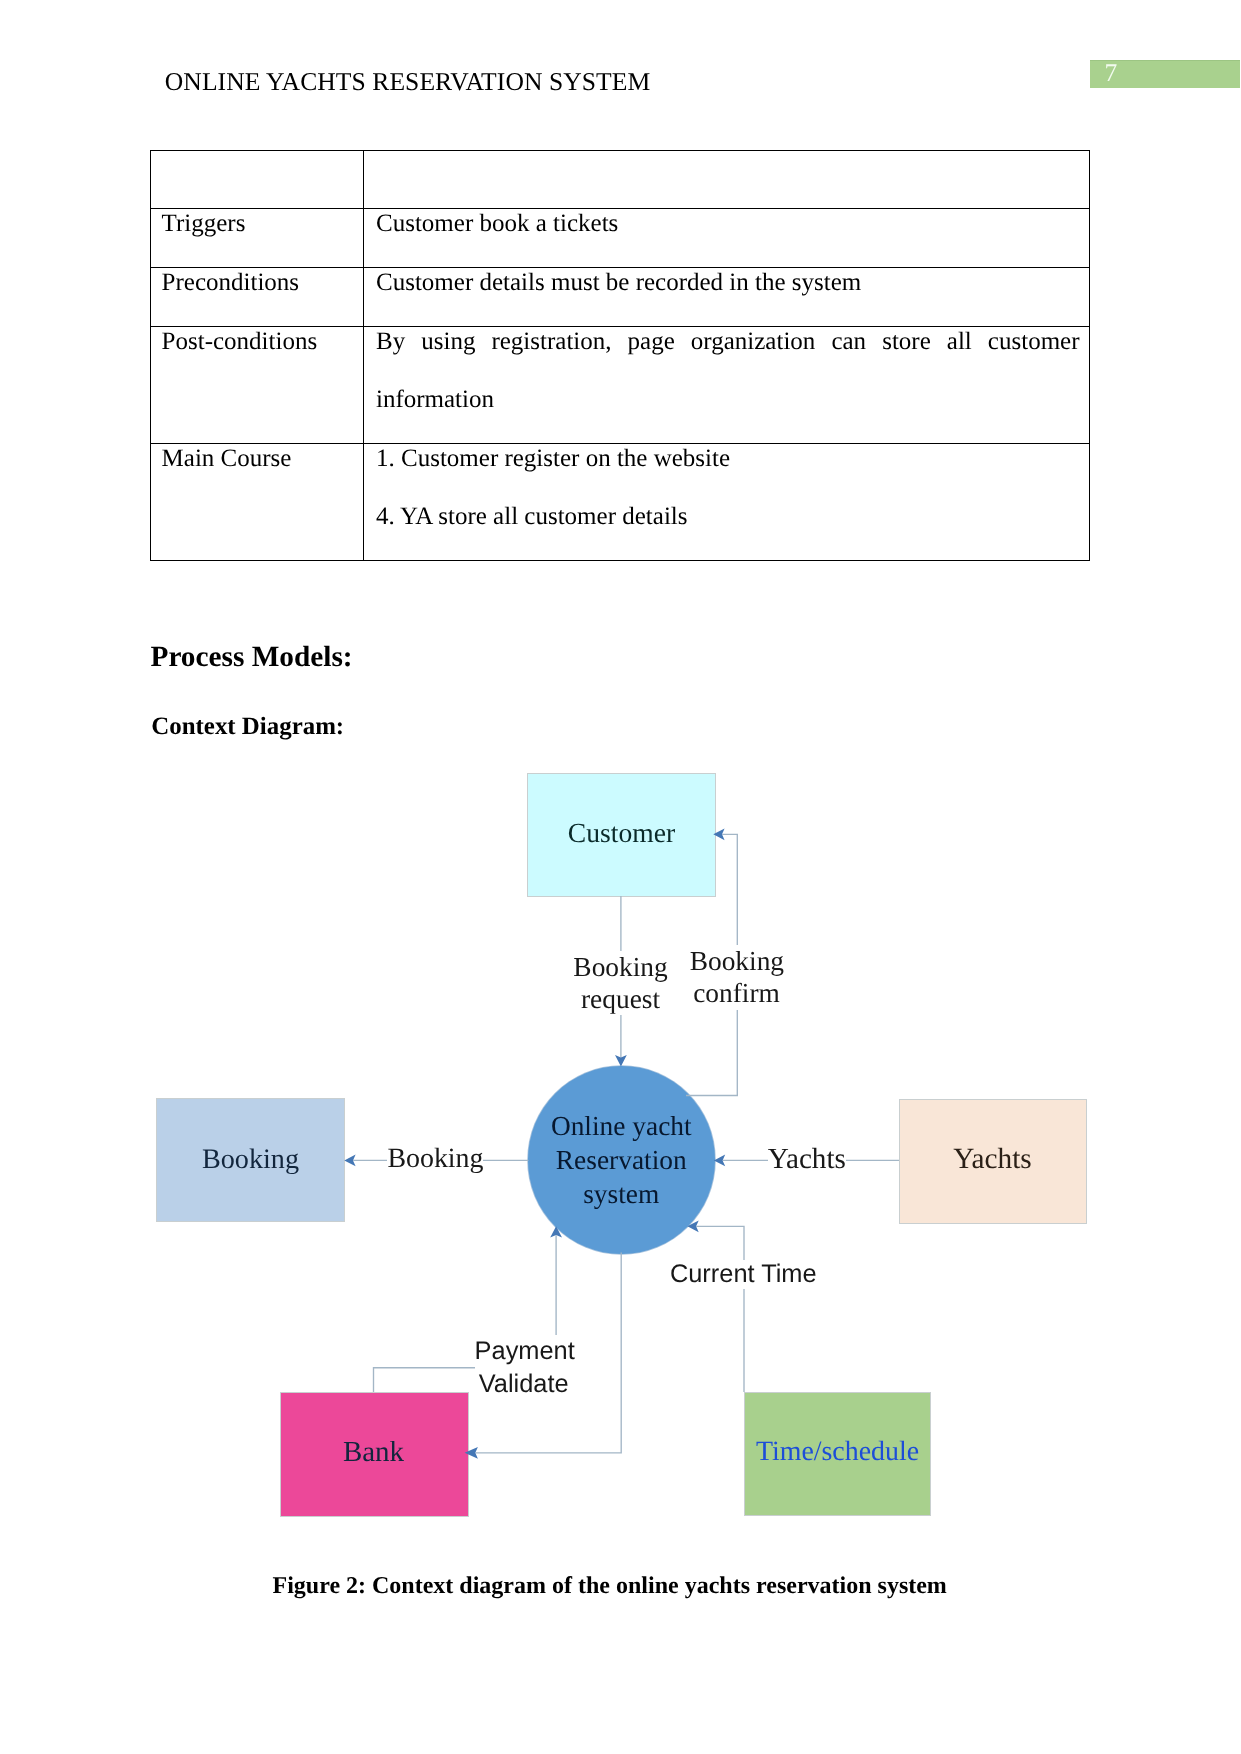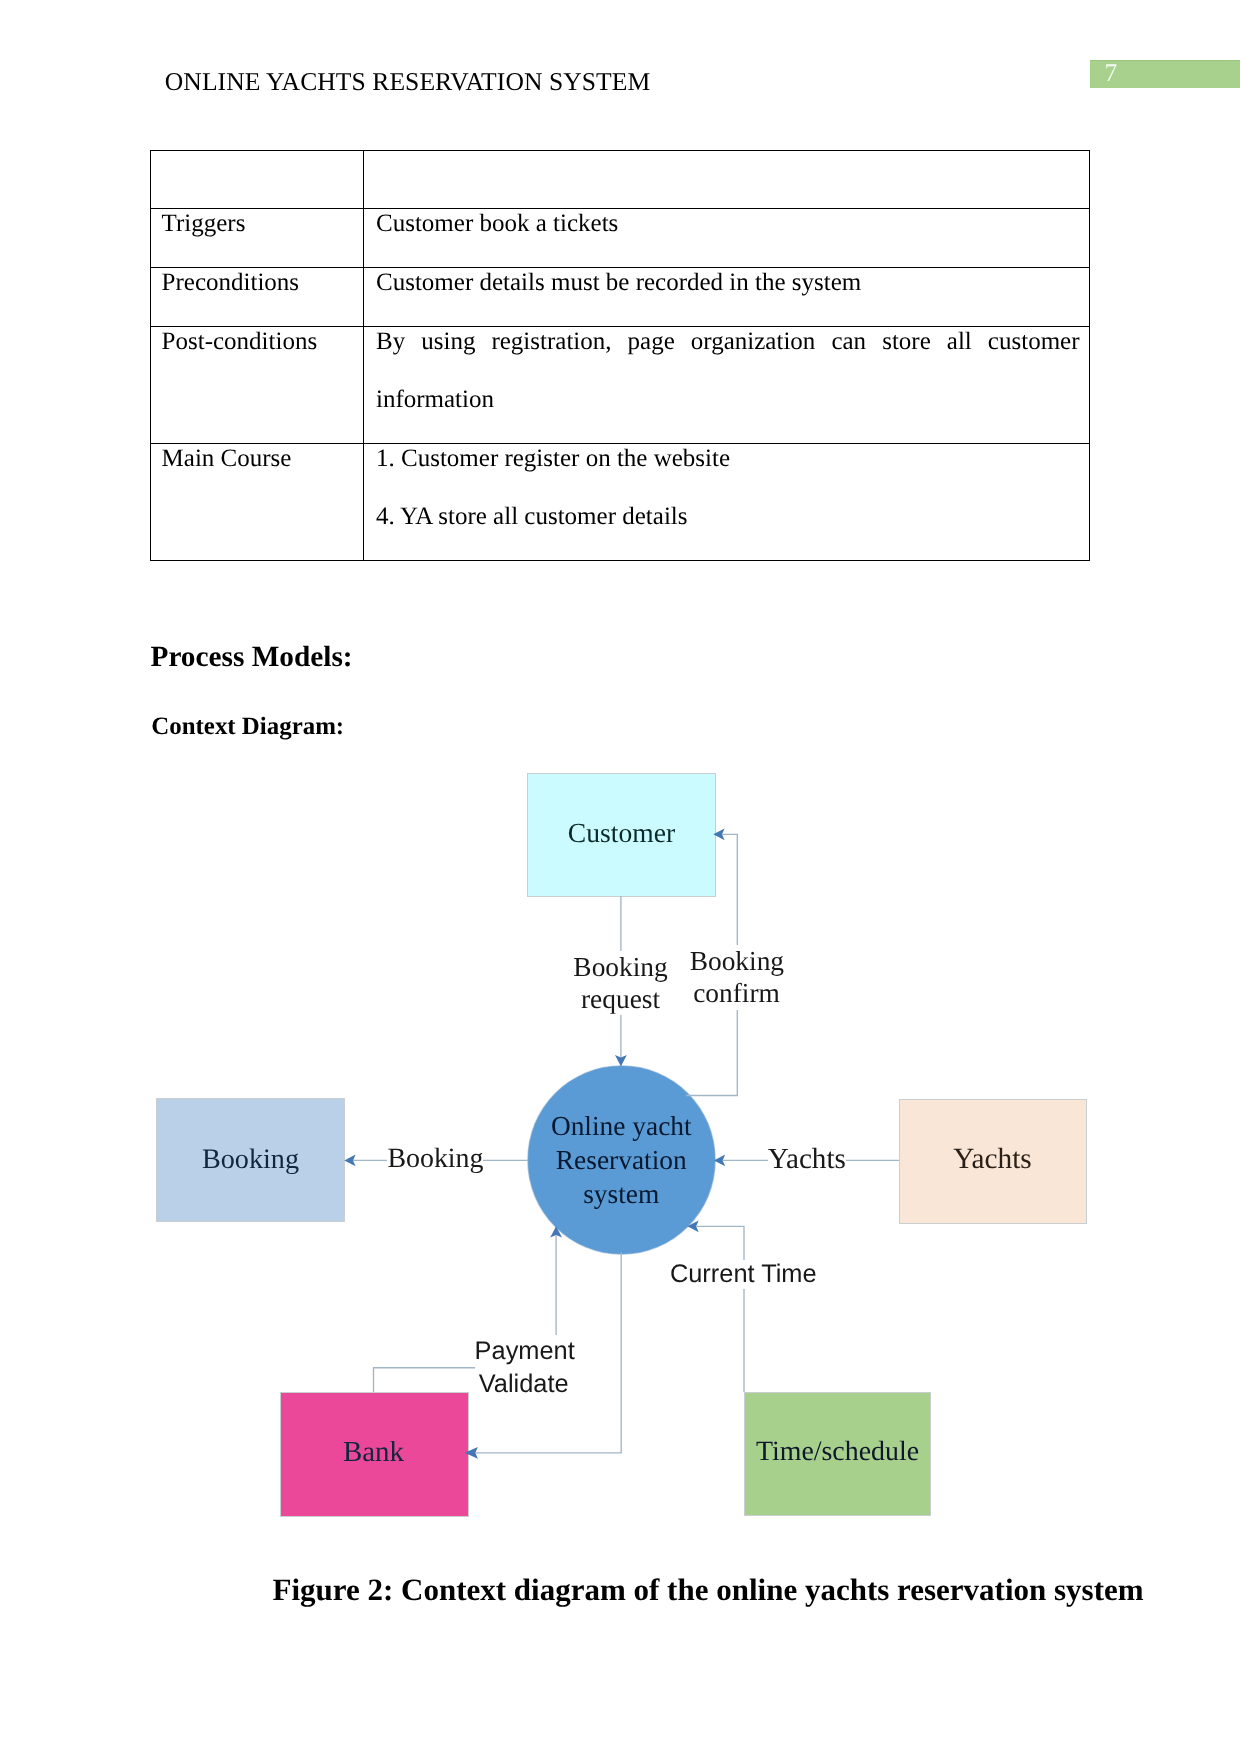--- a/index.html
+++ b/index.html
@@ -36,42 +36,42 @@
   .just{text-align:justify;text-align-last:justify;text-justify:inter-word;
         line-height:58px;height:58px;white-space:nowrap;}
   .just > span{display:inline;margin-top:44px;}
   .just2{line-height:58px;}
 
   
   .h-bold{position:absolute;font-weight:bold;line-height:1;white-space:nowrap;}
   
   #h-process{left:150.5px;top:643px;font-size:29.3px;}
   #h-context{left:151.3px;top:714.5px;font-size:24.9px;}
-  #fig-cap{left:272.5px;top:1574.4px;font-size:31px;}
+  #fig-cap{left:272.5px;top:1574.4px;font-size:24px;}
 
   
   #diagram{position:absolute;left:0;top:0;width:1241px;height:1754px;}
   .dbox{position:absolute;display:flex;align-items:center;justify-content:center;
         box-sizing:border-box;}
   .dbox span{font-family:"Liberation Serif",serif;line-height:1;position:relative;}
   #b-customer{left:527px;top:773px;width:189px;height:124px;background:#CCFBFF;
               border:1px solid #c9cfd0;}
   #b-customer span{font-size:27.6px;color:#0A2A2A;top:-2px;}
   #b-booking{left:156px;top:1098px;width:189px;height:124px;background:#BAD0E8;
              border:1px solid #c9cfd0;}
   #b-booking span{font-size:28.2px;color:#12263D;top:0.3px;}
   #b-yachts{left:899px;top:1099px;width:188px;height:125px;background:#F9E6D7;
             border:1px solid #c9cfd0;}
   #b-yachts span{font-size:29.3px;color:#2B2017;top:-2.1px;left:-0.5px;}
   #b-bank{left:280px;top:1392px;width:189px;height:125px;background:#ec4899;
           border:1px solid #c9cfd0;}
   #b-bank span{font-size:29px;color:#12263D;top:-2.3px;left:-1px;}
   #b-time{left:744px;top:1392px;width:187px;height:124px;background:#A8D08D;
           border:1px solid #c9cfd0;}
-  #b-time span{font-size:27.9px;color:#0f172a;top:-1.8px;}
+  #b-time span{font-size:27.9px;color:#1d4ed8;top:-1.8px;}
   #b-circle{left:528px;top:1066px;width:186.5px;height:187.5px;border-radius:50%;
             background:#5B9BD5;flex-direction:column;
             box-shadow:0 0 0 0.8px #a8c3dd;}
   #b-circle span{font-size:27.4px;color:#07182F;display:block;text-align:center;
                  line-height:33.8px;position:relative;top:1.3px;}
 
   #connectors{position:absolute;left:0;top:0;z-index:3;pointer-events:none;}
   .dbox{z-index:1;}
   .lbl{position:absolute;white-space:nowrap;background:#fff;color:#181818;z-index:5;}
   .lbl div{line-height:1;}

